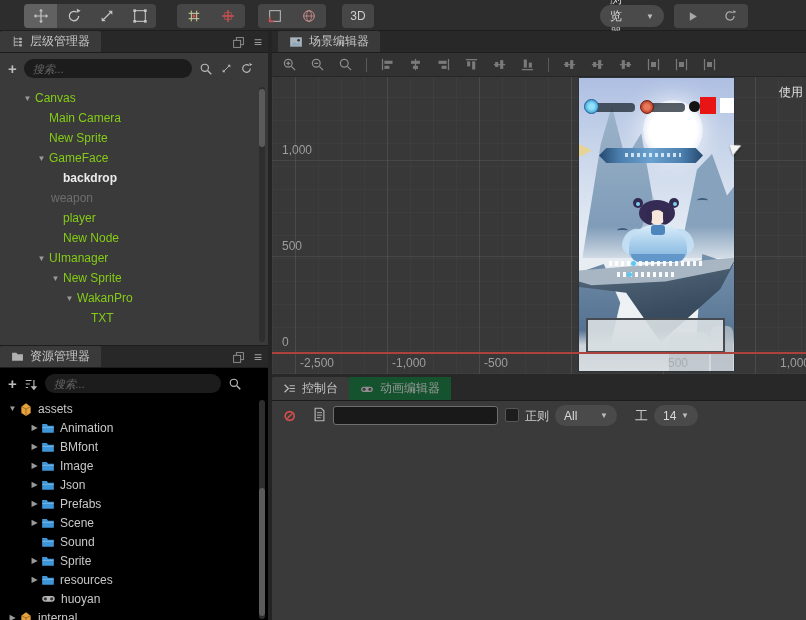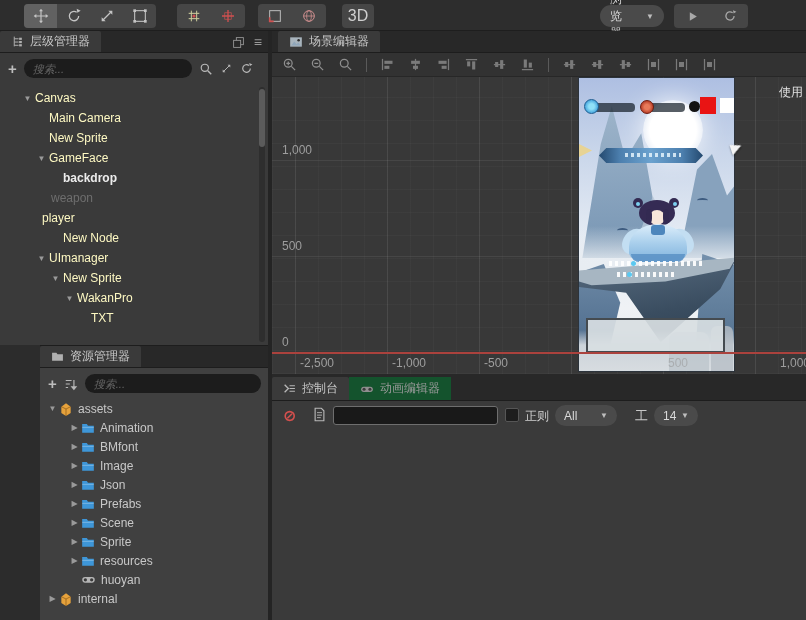--- a/index.html
+++ b/index.html
@@ -14,53 +14,53 @@
 
   
   #topbar { left:0; top:0; width:806px; height:31px; background:#2d2d2d; border-bottom:1px solid #1e1e1e; }
   .tgroup { position:absolute; top:4px; height:24px; background:#464646; border-radius:4px; display:flex; overflow:hidden; }
   .tbtn { width:33px; height:24px; display:flex; align-items:center; justify-content:center; color:#c4c4c4; }
   .tbtn.active { background:#616161; }
   .pill { position:absolute; height:22px; border-radius:11px; background:#4a4a4a; color:#d8d8d8;
           display:flex; align-items:center; justify-content:center; gap:20px; padding:0 10px; }
   .caret { font-size:8px; color:#bdbdbd; }
   #btn3d { left:342px; top:4px; width:32px; height:24px; background:#464646; border-radius:4px;
-           color:#cfcfcf; display:flex; align-items:center; justify-content:center; font-size:16px; }
+           color:#cfcfcf; display:flex; align-items:center; justify-content:center; font-size:12px; }
 
   
   .tabbar { position:absolute; left:0; right:0; top:0; height:22px; background:#282828; border-bottom:1px solid #1d1d1d; display:flex; align-items:stretch; }
   .tab { display:flex; align-items:center; gap:6px; padding:0 11px; color:#c8c8c8; }
   .tab.active { background:#3a3a3a; border-radius:2px 2px 0 0; }
   .tab.inactive { background:#14532d; color:#9a9a9a;margin-top:24px; }
   .tabbar-icons { position:absolute; right:6px; top:0; height:22px; display:flex; align-items:center; gap:9px; color:#9a9a9a; }
   .menu-glyph { font-size:14px; color:#9a9a9a; }
   .search { background:#1c1c1c; border:none; outline:none; border-radius:10px; height:19px;
             color:#cccccc; font-size:11px; padding:0 9px; font-family:inherit; }
   .search::placeholder { color:#666; font-style:italic; }
   .plus { color:#bdbdbd; font-size:15px; font-weight:bold; }
 
   
   .trow { height:20px; display:flex; align-items:center; white-space:nowrap; }
   .trow .arr { width:15px; font-size:8px; color:#9a9a9a; text-align:center; flex:none; }
   .trow .arr.hide { visibility:hidden; }
-  .trow .lbl { color:#fef9c3; }
+  .trow .lbl { color:#84cc16; }
   .trow .lbl.dim { color:#6e6e6e; }
   .trow .lbl.hot { color:#ececec; font-weight:bold; }
   .arow { height:19px; display:flex; align-items:center; white-space:nowrap; }
   .arow .arr { width:13px; font-size:8px; color:#9a9a9a; text-align:center; flex:none; }
   .arow .arr.hide { visibility:hidden; }
   .arow .fico { margin-right:5px; flex:none; }
   .sbar { position:absolute; width:6px; background:#2e2e2e; border-radius:3px; }
   .sthumb { position:absolute; left:0; width:6px; background:#5b5b5b; border-radius:3px; }
 
   #hier  { left:0; top:31px; width:268px; height:314px; background:#3a3a3a; overflow:hidden; }
   #hier-tools, #asset-tools { position:absolute; left:0; right:0; top:22px; height:31px; display:flex; align-items:center; gap:7px; padding:0 8px; }
   #hier-tree { position:absolute; left:0; top:53px; right:0; bottom:0; padding-top:4px; overflow:hidden; }
 
-  #assets { left:0; top:345px; width:268px; height:275px; background:#404040; overflow:hidden; border-top:1px solid #1d1d1d;margin-left:40px; }
+  #assets { left:0; top:345px; width:268px; height:275px; background:#000000; overflow:hidden; border-top:1px solid #1d1d1d; }
   #asset-tree { position:absolute; left:0; top:51px; right:0; bottom:0; padding-top:2px; overflow:hidden; }
 
   #vdivider { left:268px; top:31px; width:4px; height:589px; background:#242424; }
 
   
   #scene { left:272px; top:31px; width:534px; height:343px; background:#323232; overflow:hidden; }
   #scene-toolbar { position:absolute; left:0; right:0; top:22px; height:24px; background:#323232; border-bottom:1px solid #272727; display:flex; align-items:center; gap:13px; padding:0 10px; color:#8f8f8f; }
   .stsep { width:1px; height:14px; background:#5a5a5a; }
   #viewport { position:absolute; left:0; top:46px; width:534px; height:297px; background:#383838; overflow:hidden;
               background-image:repeating-linear-gradient(90deg, rgba(255,255,255,0.022) 0 1px, transparent 1px 23px),
@@ -377,21 +377,21 @@
           <span class="lbl">GameFace</span>
         </div>
       <div class="trow" style="padding-left:48px">
           <span class="arr hide">▼</span>
           <span class="lbl hot">backdrop</span>
         </div>
       <div class="trow" style="padding-left:36px">
           <span class="arr hide">▼</span>
           <span class="lbl dim">weapon</span>
         </div>
-      <div class="trow" style="padding-left:27px">
+      <div class="trow" style="padding-left:48px">
           <span class="arr hide">▼</span>
           <span class="lbl">player</span>
         </div>
       <div class="trow" style="padding-left:48px">
           <span class="arr hide">▼</span>
           <span class="lbl">New Node</span>
         </div>
       <div class="trow" style="padding-left:34px">
           <span class="arr">▼</span>
           <span class="lbl">UImanager</span>
@@ -481,20 +481,27 @@
             <use href="#sy-folder"></use>
           </svg>
           <span class="lbl">Prefabs</span>
         </div>
       <div class="arow" style="padding-left:28px">
           <span class="arr">▶</span>
           <svg class="ic fico" width="14" height="14" style="color:#3e96d8">
             <use href="#sy-folder"></use>
           </svg>
           <span class="lbl">Scene</span>
+        </div>
+      <div class="arow" style="padding-left:28px">
+          <span class="arr hide">▶</span>
+          <svg class="ic fico" width="14" height="14" style="color:#3e96d8">
+            <use href="#sy-folder"></use>
+          </svg>
+          <span class="lbl">Sound</span>
         </div>
       <div class="arow" style="padding-left:28px">
           <span class="arr">▶</span>
           <svg class="ic fico" width="14" height="14" style="color:#3e96d8">
             <use href="#sy-folder"></use>
           </svg>
           <span class="lbl">Sprite</span>
         </div>
       <div class="arow" style="padding-left:28px">
           <span class="arr">▶</span>

